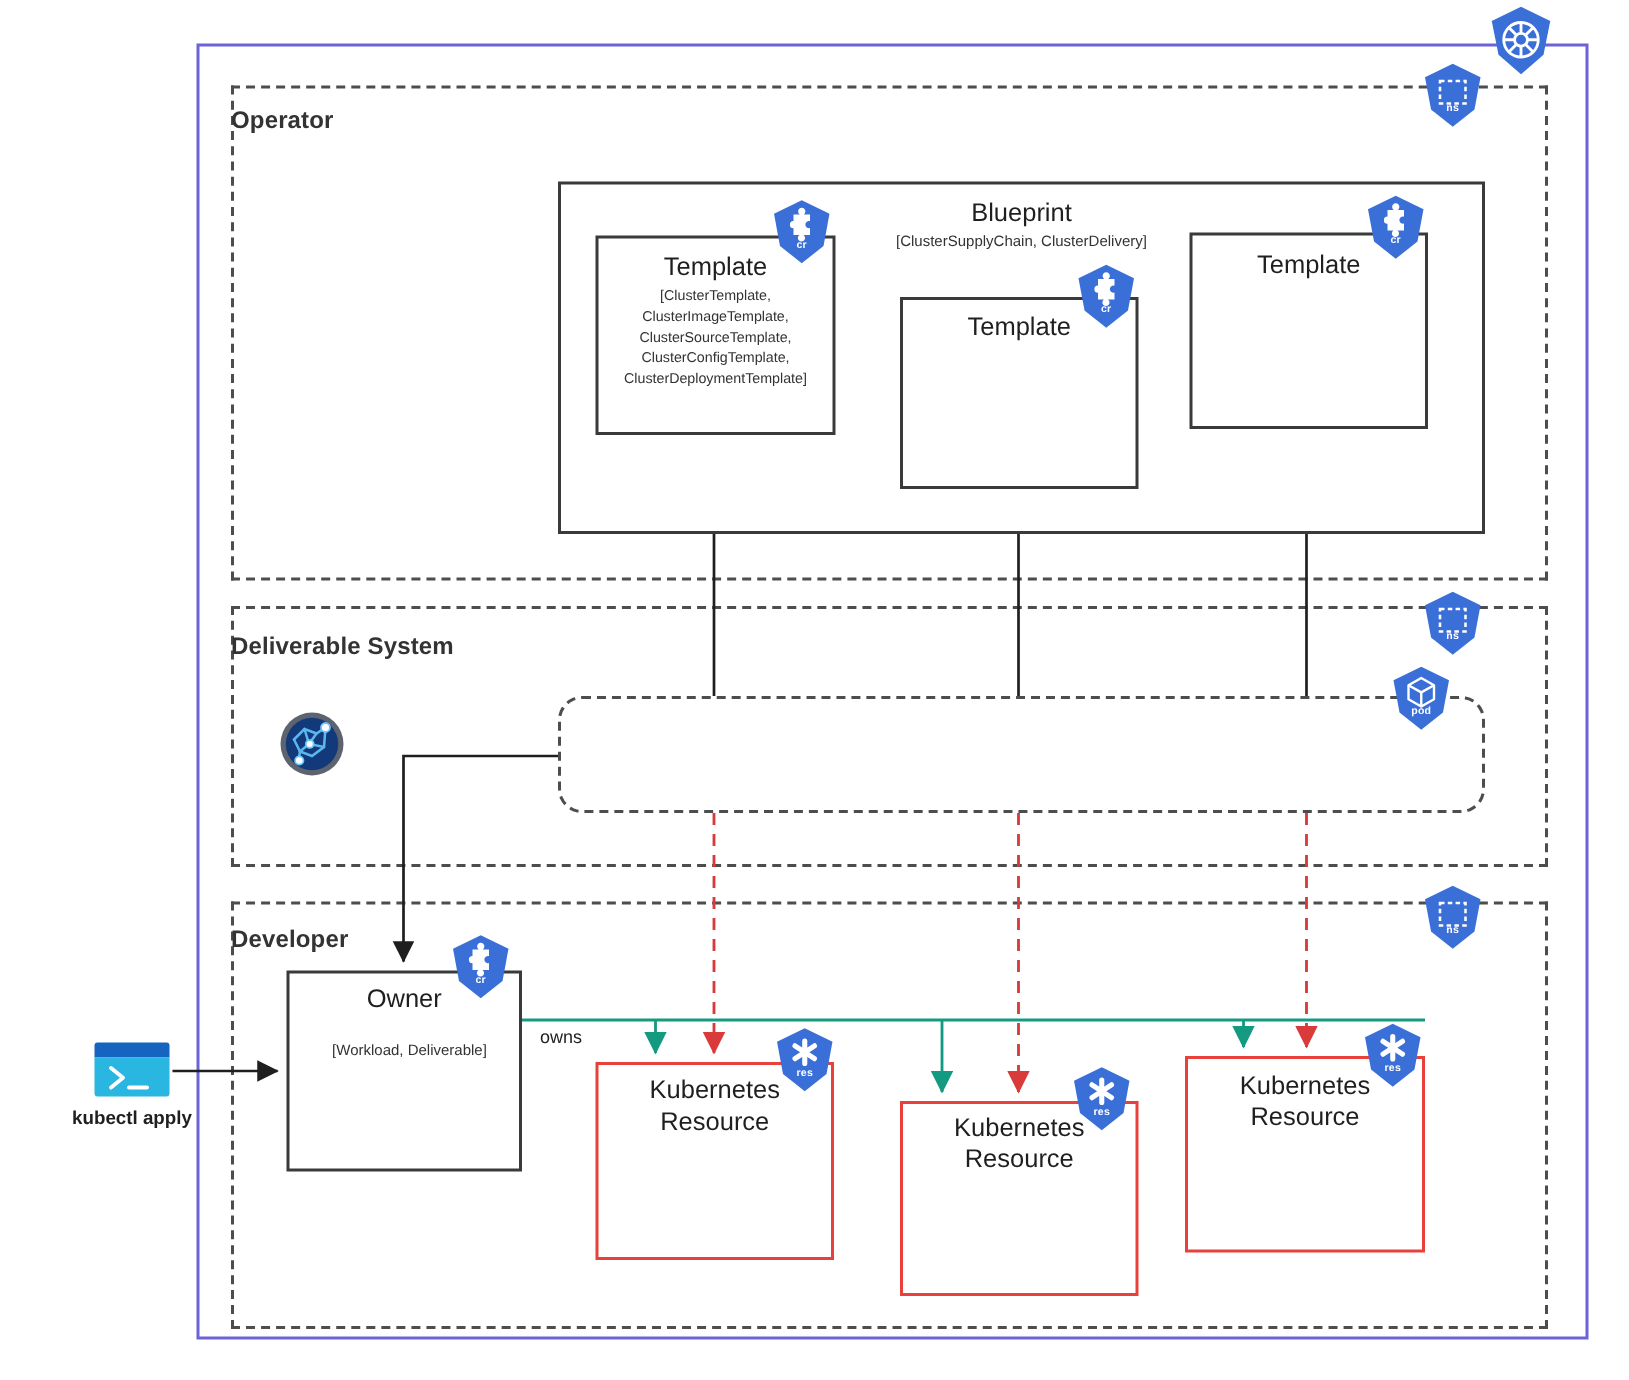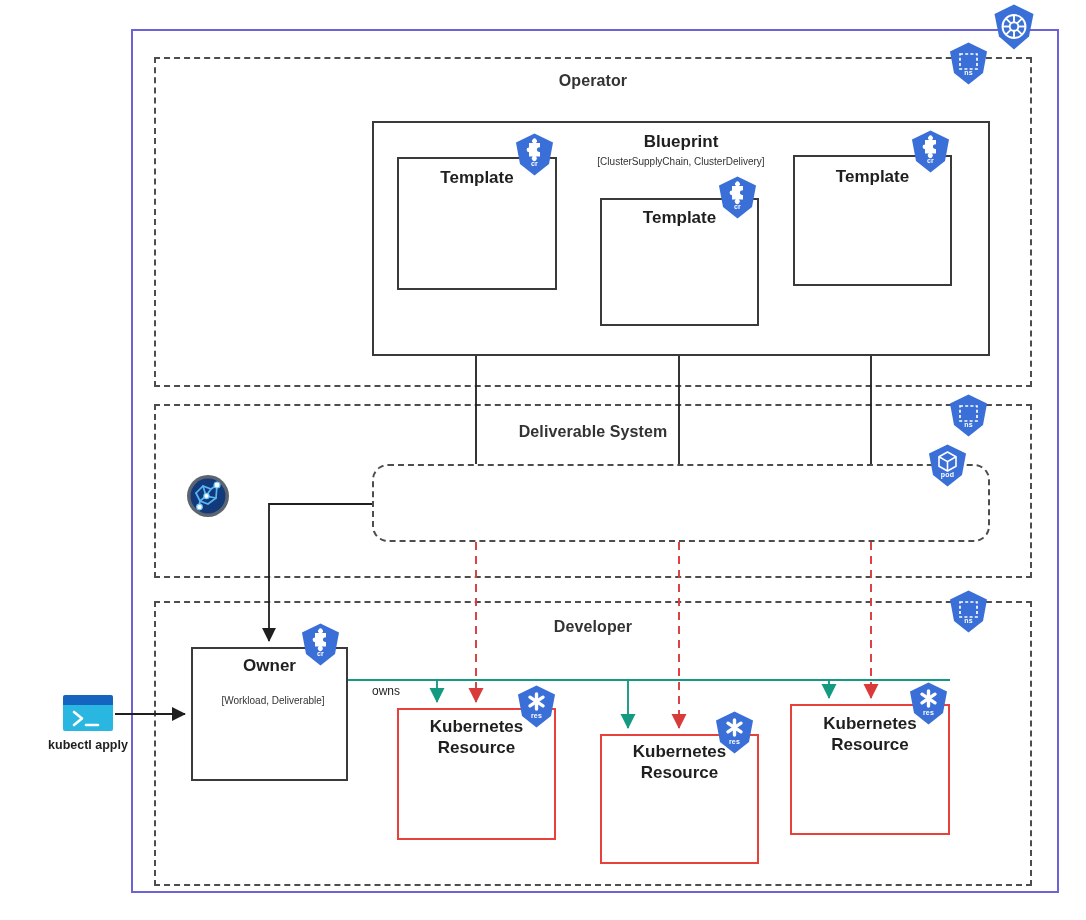--- a/index.html
+++ b/index.html
@@ -27,21 +27,21 @@
   }
 
   
   .zone {
     border: 2px dashed #4d4d4d;
     background: transparent;
   }
   .zone-title {
     position: absolute;
     left: 0; right: 0;
-    text-align: center;
+    text-align: left;
     font-size: 16px;
     font-weight: bold;
     color: #333333;
     letter-spacing: .1px;
   }
 
   #zone-operator  { left: 154px; top: 57px;  width: 878px; height: 330px; }
   #zone-carto     { left: 154px; top: 404px; width: 878px; height: 174px; }
   #zone-developer { left: 154px; top: 601px; width: 878px; height: 285px; }
 
@@ -59,21 +59,21 @@
     border: 2px dashed #4d4d4d;
     border-radius: 16px;
     background: #ffffff;
   }
 
   .box-title {
     position: absolute;
     left: 0; right: 0;
     text-align: center;
     font-size: 17px;
-    font-weight: bold;
+    font-weight: normal;
     color: #1f1f1f;
     line-height: 1.22;
   }
   .box-sub {
     position: absolute;
     left: 0; right: 0;
     text-align: center;
     font-size: 9.5px;
     color: #333333;
     line-height: 1.45;
@@ -198,34 +198,39 @@
     <path d="M628,680 L628,728" stroke="#159a82" stroke-width="1.9" fill="none" marker-end="url(#arrow-green)"></path>
     <path d="M829,680 L829,698" stroke="#159a82" stroke-width="1.9" fill="none" marker-end="url(#arrow-green)"></path>
   </svg>
 
   <div class="abs box" id="blueprint-box"></div>
   <div class="box-title" id="blueprint-title">Blueprint</div>
   <div class="box-sub" id="blueprint-sub">[ClusterSupplyChain, ClusterDelivery]</div>
 
   <div class="abs box" id="tpl-left"></div>
   <div class="box-title" id="tpl-left-title">Template</div>
+  <div class="box-sub" id="tpl-left-sub">[ClusterTemplate,
+ClusterImageTemplate,
+ClusterSourceTemplate,
+ClusterConfigTemplate,
+ClusterDeploymentTemplate]</div>
 
   <div class="abs box" id="tpl-mid"></div>
   <div class="box-title" id="tpl-mid-title">Template</div>
 
   <div class="abs box" id="tpl-right"></div>
   <div class="box-title" id="tpl-right-title">Template</div>
 
   <div class="abs box-dashed-round" id="controller-box"></div>
 
   <div class="abs box" id="owner-box"></div>
   <div class="box-title" id="owner-title">Owner</div>
   <div class="box-sub" id="owner-sub">[Workload, Deliverable]</div>
 
-  <div class="owns-label" style="left:357px; top:684px;margin-left:12px;">owns</div>
+  <div class="owns-label" style="left:357px; top:684px;">owns</div>
 
   <div class="abs box-red" id="kr1"></div>
   <div class="box-title" id="kr1-title" style="white-space:pre-line;">Kubernetes
 Resource</div>
 
   <div class="abs box-red" id="kr2"></div>
   <div class="box-title" id="kr2-title" style="white-space:pre-line;">Kubernetes
 Resource</div>
 
   <div class="abs box-red" id="kr3"></div>

